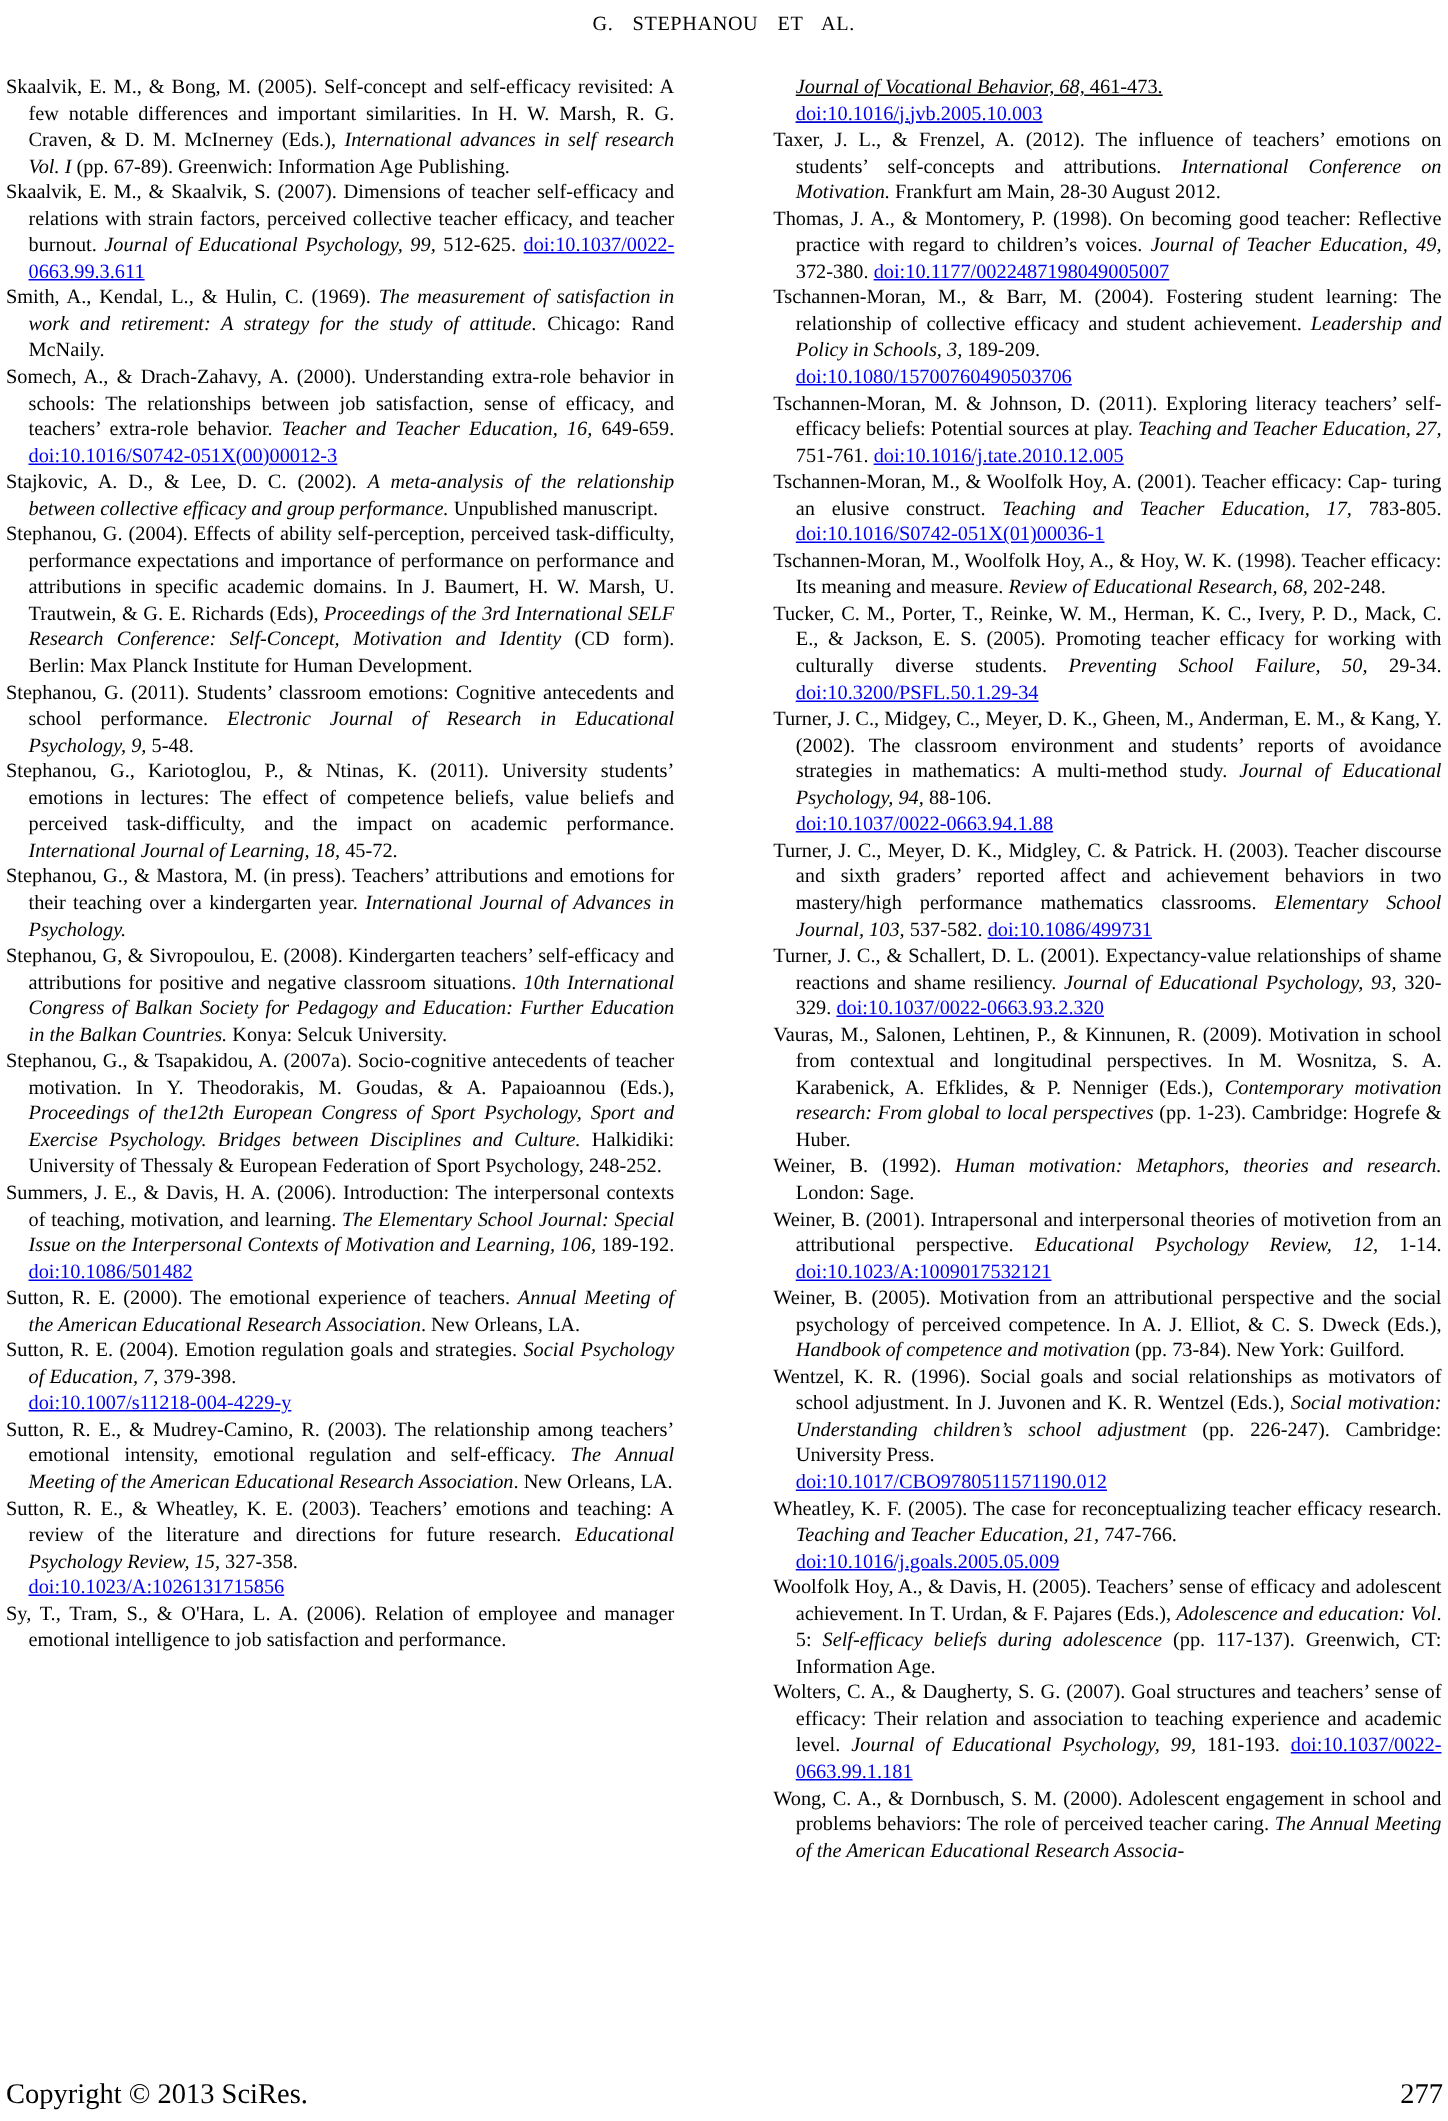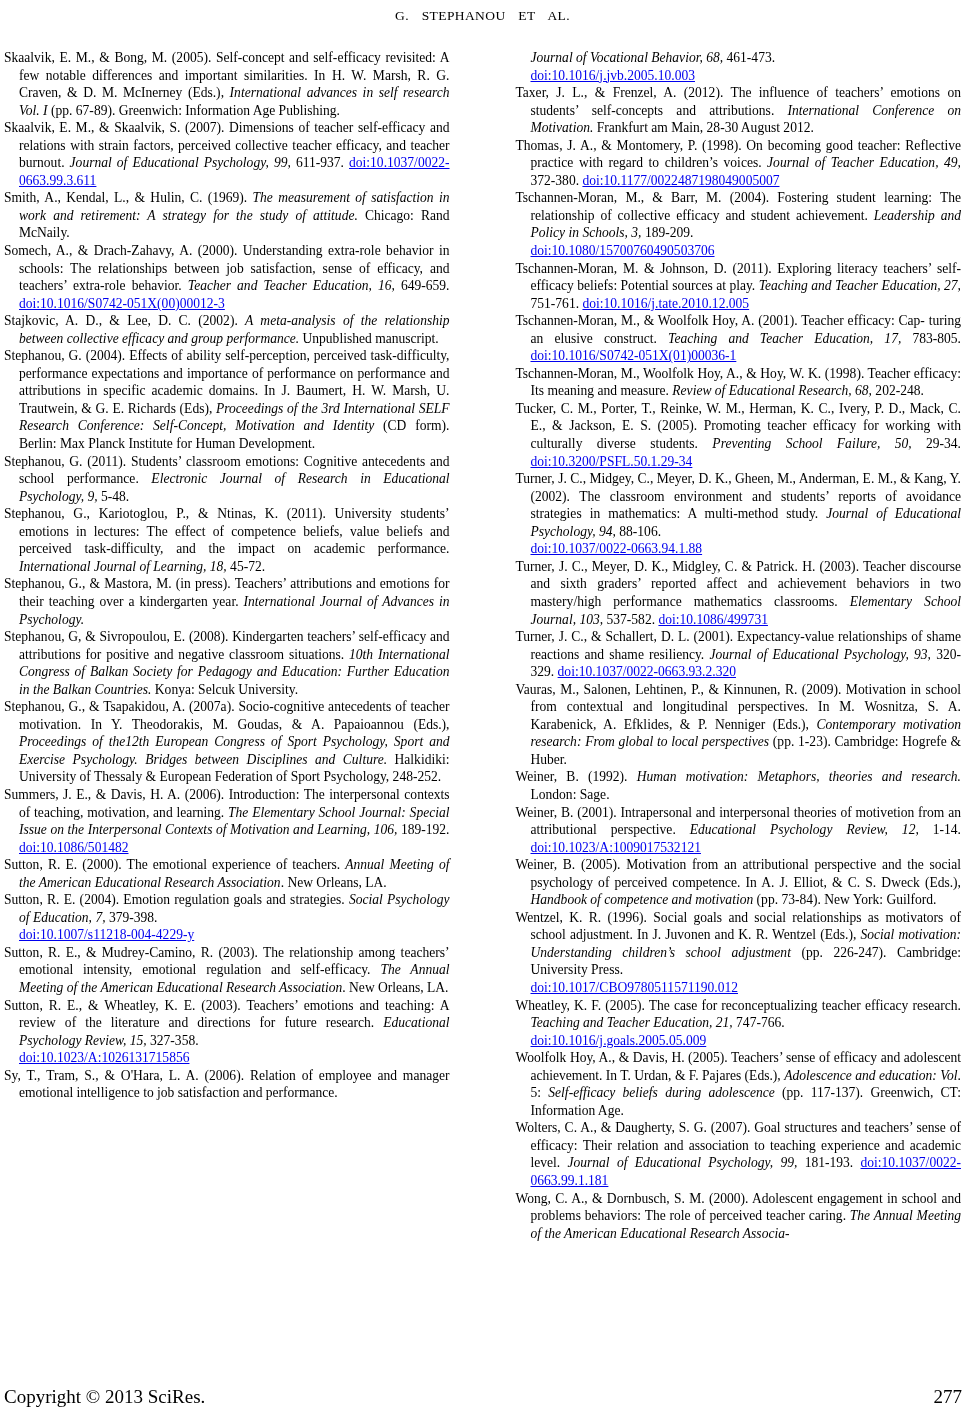--- a/index.html
+++ b/index.html
@@ -31,21 +31,21 @@
   .col {
     width: 458px;
     font-size: 13.55px;
     line-height: 17.55px;
     text-align: justify;
   }
   .ref {
     text-indent: -15px;
     padding-left: 15px;
   }
-  .ref.cont { text-indent: 0; }
+  .ref.cont { text-indent: 0; text-decoration: underline; }
   .it { font-style: italic; }
   a.doi {
     color: var(--doi-color, #0000ee);
     text-decoration: underline;
     cursor: pointer;
   }
   .footer {
     position: absolute;
     left: 4px; right: 3px; bottom: 6px;
     display: flex;
@@ -56,21 +56,21 @@
 </head>
 <body>
 
 <div class="page">
 
   <div class="running-head">G. STEPHANOU ET AL.</div>
 
   <div class="columns">
     <div class="col">
         <div class="ref"><span>Skaalvik, E. M., &amp; Bong, M. (2005). Self-concept and self-efficacy revisited: A few notable differences and important similarities. In H. W. Marsh, R. G. Craven, &amp; D. M. McInerney (Eds.), </span><span class="it">International advances in self research Vol. I</span><span> (pp. 67-89). Greenwich: Information Age Publishing.</span></div>
-        <div class="ref"><span>Skaalvik, E. M., &amp; Skaalvik, S. (2007). Dimensions of teacher self-efficacy and relations with strain factors, perceived collective teacher efficacy, and teacher burnout. </span><span class="it">Journal of Educational Psychology, 99,</span><span> 611-937. </span><a class="doi" href="#">doi:10.1037/0022-0663.99.3.611</a></div>
+        <div class="ref"><span>Skaalvik, E. M., &amp; Skaalvik, S. (2007). Dimensions of teacher self-efficacy and relations with strain factors, perceived collective teacher efficacy, and teacher burnout. </span><span class="it">Journal of Educational Psychology, 99,</span><span> 512-625. </span><a class="doi" href="#">doi:10.1037/0022-0663.99.3.611</a></div>
         <div class="ref"><span>Smith, A., Kendal, L., &amp; Hulin, C. (1969). </span><span class="it">The measurement of satisfaction in work and retirement: A strategy for the study of attitude.</span><span> Chicago: Rand McNaily.</span></div>
         <div class="ref"><span>Somech, A., &amp; Drach-Zahavy, A. (2000). Understanding extra-role behavior in schools: The relationships between job satisfaction, sense of efficacy, and teachers’ extra-role behavior. </span><span class="it">Teacher and Teacher Education, 16,</span><span> 649-659. </span><a class="doi" href="#">doi:10.1016/S0742-051X(00)00012-3</a></div>
         <div class="ref"><span>Stajkovic, A. D., &amp; Lee, D. C. (2002). </span><span class="it">A meta-analysis of the relationship between collective efficacy and group performance.</span><span> Unpublished manuscript.</span></div>
         <div class="ref"><span>Stephanou, G. (2004). Effects of ability self-perception, perceived task-difficulty, performance expectations and importance of performance on performance and attributions in specific academic domains. In J. Baumert, H. W. Marsh, U. Trautwein, &amp; G. E. Richards (Eds), </span><span class="it">Proceedings of the 3rd International SELF Research Conference: Self-Concept, Motivation and Identity</span><span> (CD form). Berlin: Max Planck Institute for Human Development.</span></div>
         <div class="ref"><span>Stephanou, G. (2011). Students’ classroom emotions: Cognitive antecedents and school performance. </span><span class="it">Electronic Journal of Research in Educational Psychology, 9,</span><span> 5-48.</span></div>
         <div class="ref"><span>Stephanou, G., Kariotoglou, P., &amp; Ntinas, K. (2011). University students’ emotions in lectures: The effect of competence beliefs, value beliefs and perceived task-difficulty, and the impact on academic performance. </span><span class="it">International Journal of Learning, 18,</span><span> 45-72.</span></div>
         <div class="ref"><span>Stephanou, G., &amp; Mastora, M. (in press). Teachers’ attributions and emotions for their teaching over a kindergarten year. </span><span class="it">International Journal of Advances in Psychology.</span></div>
         <div class="ref"><span>Stephanou, G, &amp; Sivropoulou, E. (2008). Kindergarten teachers’ self-efficacy and attributions for positive and negative classroom situations. </span><span class="it">10th International Congress of Balkan Society for Pedagogy and Education: Further Education in the Balkan Countries.</span><span> Konya: Selcuk University.</span></div>
         <div class="ref"><span>Stephanou, G., &amp; Tsapakidou, A. (2007a). Socio-cognitive antecedents of teacher motivation. In Y. Theodorakis, M. Goudas, &amp; A. Papaioannou (Eds.), </span><span class="it">Proceedings of the12th European Congress of Sport Psychology, Sport and Exercise Psychology. Bridges between Disciplines and Culture.</span><span> Halkidiki: University of Thessaly &amp; European Federation of Sport Psychology, 248-252.</span></div>
         <div class="ref"><span>Summers, J. E., &amp; Davis, H. A. (2006). Introduction: The interpersonal contexts of teaching, motivation, and learning. </span><span class="it">The Elementary School Journal: Special Issue on the Interpersonal Contexts of Motivation and Learning, 106,</span><span> 189-192. </span><a class="doi" href="#">doi:10.1086/501482</a></div>

